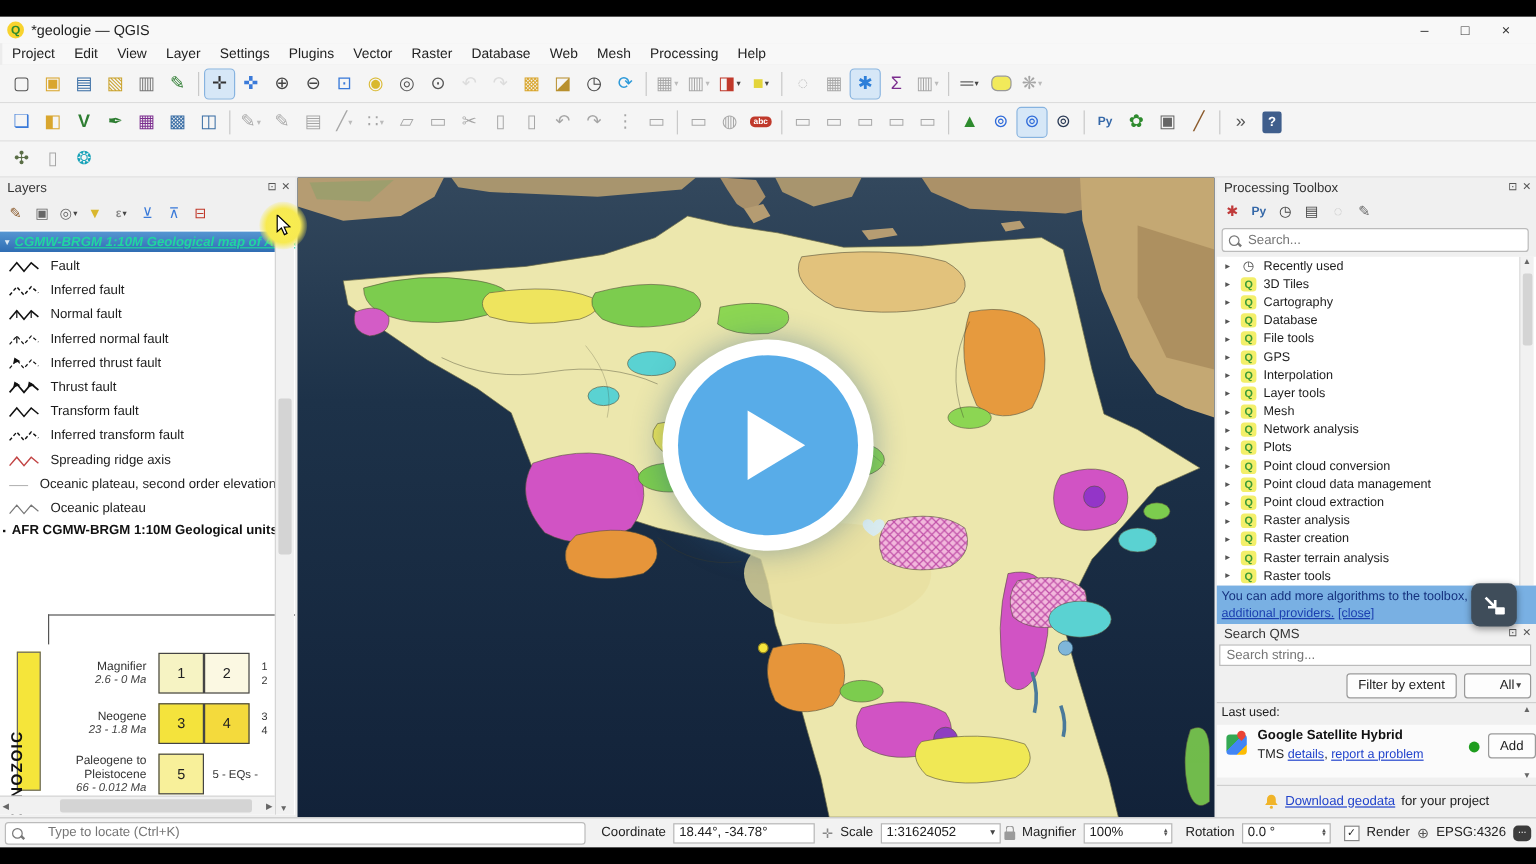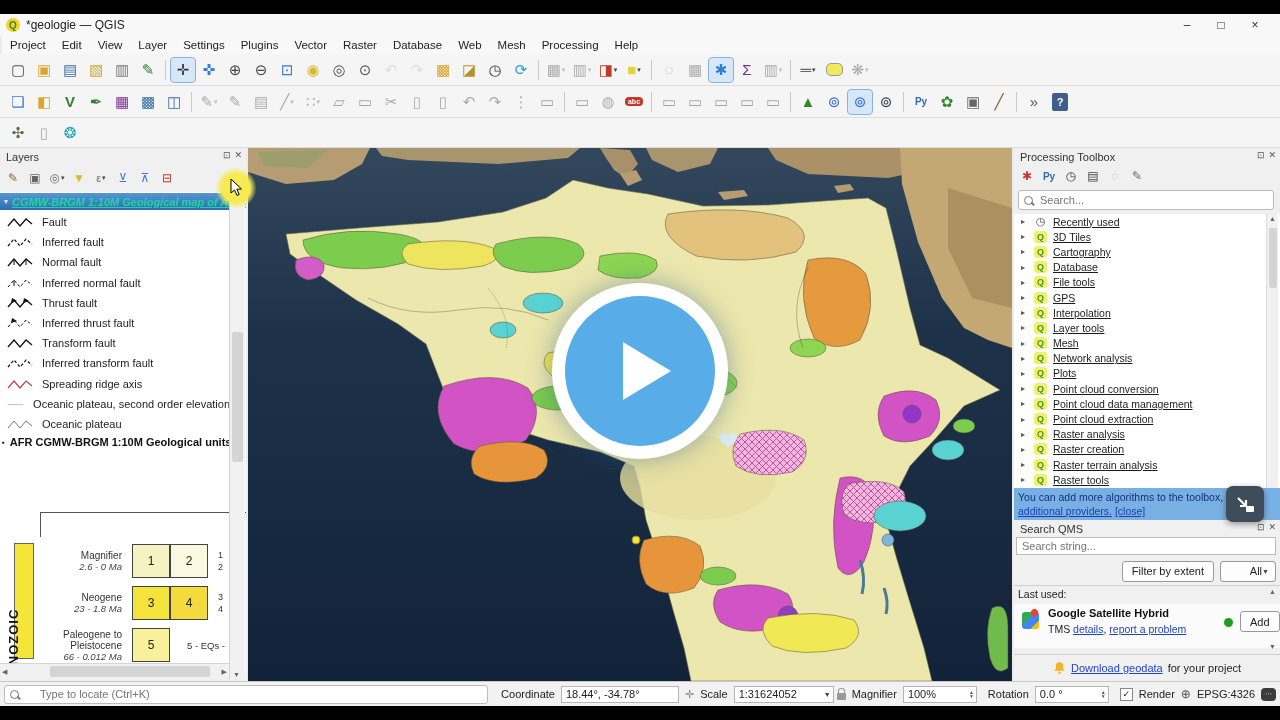--- a/index.html
+++ b/index.html
@@ -57,21 +57,21 @@
             font-size:13px;font-weight:bold;letter-spacing:1px;color:#111;text-align:center;}
   #legend-rows{position:absolute;left:0;top:351px;width:246px;}
   .leg-row{height:36px;margin-bottom:6px;display:flex;align-items:center;padding-left:28px;box-sizing:border-box;position:relative;}
   .leg-label{width:94px;text-align:right;margin-right:10px;}
   .leg-name{font-size:10px;color:#333;line-height:11px;}
   .leg-age{font-size:9.5px;font-style:italic;color:#444;}
   .leg-box{width:38px;height:34px;border:1.6px solid #444;box-sizing:border-box;display:flex;align-items:center;
            justify-content:center;font-size:12px;color:#222;}
   .leg-box.pat{background-image:radial-gradient(#8a8a6a 0.8px, transparent 0.9px);background-size:5px 5px;}
   .leg-clip{position:absolute;left:218px;font-size:9px;color:#333;line-height:12px;}
-  .leg-note{margin-left:17px;font-size:9.5px;color:#333;white-space:nowrap;}
+  .leg-note{margin-left:7px;font-size:9.5px;color:#333;white-space:nowrap;}
   .vsb{position:absolute;left:229px;top:0;width:16px;height:487px;background:#f1f1f1;border-left:1px solid #d5d5d5;box-sizing:border-box;}
   .vsb .thumb{position:absolute;left:2px;top:140px;width:11px;height:130px;background:#d4d4d4;border-radius:2px;}
   .vsb .up{position:absolute;left:3px;top:1px;font-size:7px;color:#666;}
   .vsb .dn{position:absolute;left:3px;bottom:1px;font-size:7px;color:#666;}
   .hsb{position:absolute;left:0;top:471px;width:229px;height:16px;background:#f1f1f1;border-top:1px solid #d5d5d5;box-sizing:border-box;}
   .hsb .thumb{position:absolute;left:50px;top:2px;width:160px;height:11px;background:#d4d4d4;border-radius:2px;}
   .hsb .lt{position:absolute;left:2px;top:4px;font-size:7px;color:#666;}
   .hsb .rt{position:absolute;right:2px;top:4px;font-size:7px;color:#666;}
   
   .map{position:absolute;left:248px;top:148px;width:764px;height:533px;background:#16293f;}
@@ -89,21 +89,21 @@
   .pt-tools .tbi{min-width:20px;height:20px;} .pt-tools .tbi .g{font-size:12px;}
   .searchbox{position:absolute;left:4px;top:42px;width:256px;height:20px;background:#fff;border:1px solid #bbb;
              border-radius:3px;display:flex;align-items:center;gap:5px;padding-left:5px;box-sizing:border-box;}
   .searchbox input{border:none;outline:none;font-size:11px;color:#333;width:200px;background:transparent;
                    font-family:"Liberation Sans",sans-serif;}
   .magicon{width:7px;height:7px;border:1.4px solid #777;border-radius:50%;position:relative;flex:0 0 auto;}
   .magicon::after{content:"";position:absolute;left:6px;top:6px;width:4px;height:1.5px;background:#777;transform:rotate(45deg);}
   .pt-body{position:absolute;left:0;top:66px;width:266px;height:274px;background:#fff;overflow:hidden;}
   .ptrow{height:15.2px;display:flex;align-items:center;gap:6px;padding-left:7px;}
   .ptrow .arr{font-size:8px;color:#555;width:7px;}
-  .ptrow .lbl{font-size:10.5px;color:#1c1c1c;white-space:nowrap;text-decoration:underline;}
+  .ptrow .lbl{font-size:10.5px;color:#1c1c1c;white-space:nowrap;}
   .qico{width:13px;height:12px;background:#f3ef6a;border-radius:3px;color:#3c9a36;font-size:9px;font-weight:bold;
         display:flex;align-items:center;justify-content:center;flex:0 0 auto;}
   .cico{font-size:11px;color:#555;width:13px;text-align:center;flex:0 0 auto;}
   .pt-vsb{position:absolute;right:2px;top:66px;width:12px;height:274px;background:#f1f1f1;border-left:1px solid #ddd;box-sizing:border-box;}
   .pt-vsb .up{position:absolute;left:2px;top:1px;font-size:7px;color:#666;}
   .pt-vsb .thumb{position:absolute;left:1.5px;top:14px;width:8px;height:60px;background:#d4d4d4;border-radius:2px;}
   .notif{position:absolute;left:0;top:340px;width:266px;height:32px;background:#79b0e3;font-size:10.5px;color:#15317e;
          padding:2px 4px;box-sizing:border-box;line-height:14px;}
   .notif a{color:#1b3fb0;text-decoration:underline;}
   .pip{position:absolute;left:212px;top:338px;width:38px;height:36px;background:#3f4d5a;border-radius:7px;
@@ -502,32 +502,32 @@
           </div>
           <div class="lrow">
             <svg width="26" height="14" viewBox="0 0 26 14">
               <polyline points="1,11 7,4 13,11 19,4 25,9" fill="none" stroke="#111" stroke-dasharray="3,2"></polyline>
               <line x1="7" y1="4" x2="7" y2="10" stroke="#111"></line>
             </svg>
             <span>Inferred normal fault</span>
           </div>
           <div class="lrow">
             <svg width="26" height="14" viewBox="0 0 26 14">
+              <polyline points="1,11 7,4 13,11 19,4 25,9" fill="none" stroke="#111" stroke-dasharray="3,2"></polyline>
+              <polygon points="5,2 10,5 4,7" fill="#111"></polygon>
+            </svg>
+            <span>Inferred thrust fault</span>
+          </div>
+          <div class="lrow">
+            <svg width="26" height="14" viewBox="0 0 26 14">
               <polyline points="1,11 7,4 13,11 19,4 25,9" fill="none" stroke="#111" stroke-width="1.4"></polyline>
               <polygon points="5,2 10,5 4,7" fill="#111"></polygon>
               <polygon points="17,2 22,5 16,7" fill="#111"></polygon>
             </svg>
             <span>Thrust fault</span>
-          </div>
-          <div class="lrow">
-            <svg width="26" height="14" viewBox="0 0 26 14">
-              <polyline points="1,11 7,4 13,11 19,4 25,9" fill="none" stroke="#111" stroke-dasharray="3,2"></polyline>
-              <polygon points="5,2 10,5 4,7" fill="#111"></polygon>
-            </svg>
-            <span>Inferred thrust fault</span>
           </div>
           <div class="lrow">
             <svg width="26" height="14" viewBox="0 0 26 14">
               <polyline points="1,11 7,4 13,11 19,4 25,9" fill="none" stroke="#111" stroke-width="1.3"></polyline>
             </svg>
             <span>Transform fault</span>
           </div>
           <div class="lrow">
             <svg width="26" height="14" viewBox="0 0 26 14">
               <polyline points="1,11 7,4 13,11 19,4 25,9" fill="none" stroke="#111" stroke-width="1.2" stroke-dasharray="3,2"></polyline>

